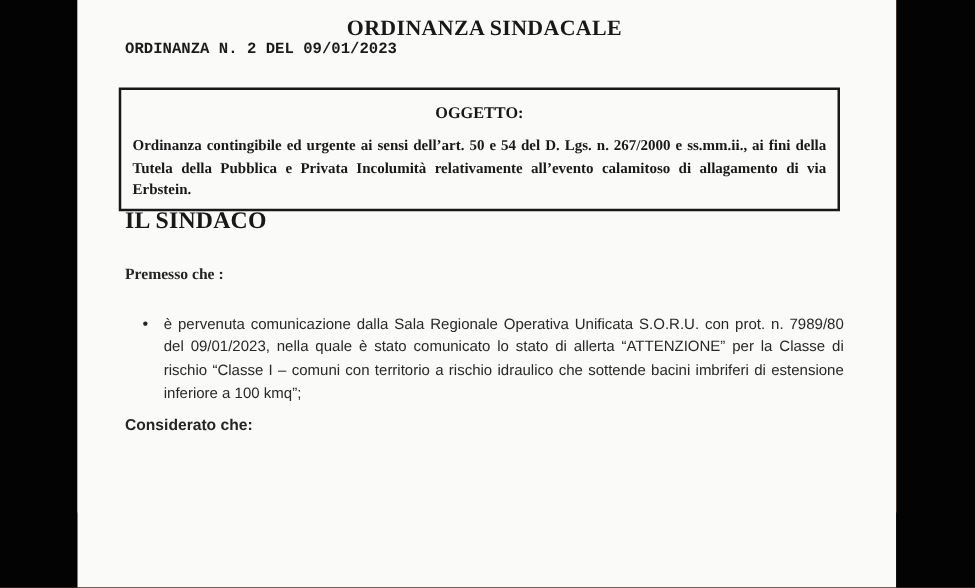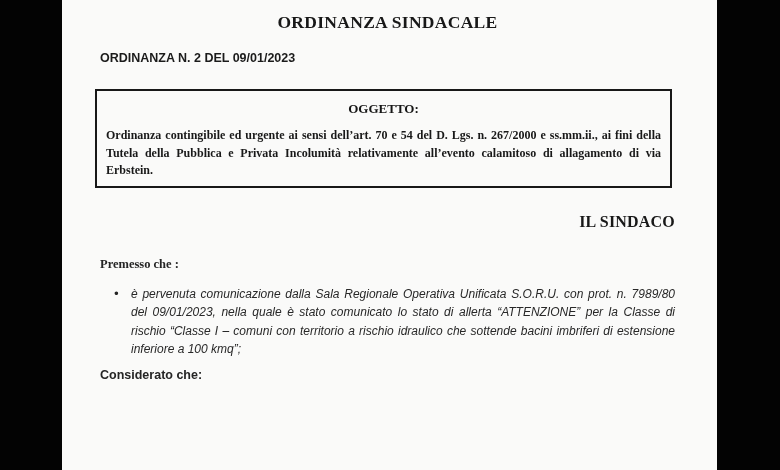--- a/index.html
+++ b/index.html
@@ -31,25 +31,24 @@
     font-weight: bold;
     font-size: 17.5px;
     line-height: 20px;
     letter-spacing: 0.3px;
     text-align: center;
     margin-top: 2px;
     color: #161616;
   }
 
   .ord-num {
-    font-family: Liberation Sans, sans-serif;
+    font-family: Liberation Mono, monospace;
     font-weight: bold;
     font-size: 12.5px;
     line-height: 14px;
-    margin-top: 19px;
     color: #191919;
   }
 
   .oggetto-box {
     margin: 24px 3px 0 -5px;
     border: 2px solid #161616;
     padding: 10px 9px 6px 9px;
   }
   .oggetto-head {
     font-family: "Liberation Serif", "DejaVu Serif", serif;
@@ -65,43 +64,41 @@
     font-size: 12px;
     line-height: 17.5px;
     text-align: justify;
     margin-top: 11px;
     color: #171717;
   }
 
   .sindaco {
     font-family: "Liberation Serif", "DejaVu Serif", serif;
     font-weight: bold;
-    font-size: 16px;
+    font-size: 19px;
     line-height: 15px;
-    text-align: right;
-    margin-top: 26px;
+    text-align: left;
     letter-spacing: 0.2px;
     color: #161616;
   }
 
   .lead-in {
     font-family: "Liberation Sans", "DejaVu Sans", sans-serif;
     font-weight: bold;
     font-size: 12.5px;
     line-height: 15px;
     color: #232323;
   }
   .premesso { margin-top: 28px; font-family: Liberation Serif, serif; }
   .considerato { margin-top: 9px; }
 
   .bullets {
     list-style: none;
-    margin-top: 13px;
+    margin-top: 23px;
     padding-left: 31px;
-    font-style: italic;
   }
   .bullets li {
     position: relative;
     font-family: "Liberation Sans", "DejaVu Sans", sans-serif;
     font-size: 12px;
     line-height: 18.5px;
     text-align: justify;
     margin-bottom: 1px;
     color: #262626;
   }
@@ -120,21 +117,21 @@
 <div class="stage">
   <div class="bar left"></div>
 
   <div class="page">
     <div class="doc-title">ORDINANZA SINDACALE</div>
 
     <div class="ord-num">ORDINANZA N. 2 DEL 09/01/2023</div>
 
     <div class="oggetto-box">
       <div class="oggetto-head">OGGETTO:</div>
-      <p class="oggetto-text">Ordinanza contingibile ed urgente ai sensi dell’art. 70 e 54 del D. Lgs. n. 267/2000 e ss.mm.ii., ai fini della Tutela della Pubblica e Privata Incolumità relativamente all’evento calamitoso di allagamento di via Erbstein.</p>
+      <p class="oggetto-text">Ordinanza contingibile ed urgente ai sensi dell’art. 50 e 54 del D. Lgs. n. 267/2000 e ss.mm.ii., ai fini della Tutela della Pubblica e Privata Incolumità relativamente all’evento calamitoso di allagamento di via Erbstein.</p>
     </div>
 
     <div class="sindaco">IL SINDACO</div>
 
     <div class="lead-in premesso">Premesso che :</div>
 
     <ul class="bullets">
       <li>è pervenuta comunicazione dalla Sala Regionale Operativa Unificata S.O.R.U. con prot. n. 7989/80 del 09/01/2023, nella quale è stato comunicato lo stato di allerta “ATTENZIONE” per la Classe di rischio “Classe I – comuni con territorio a rischio idraulico che sottende bacini imbriferi di estensione inferiore a 100 kmq”;</li>
     </ul>
 

